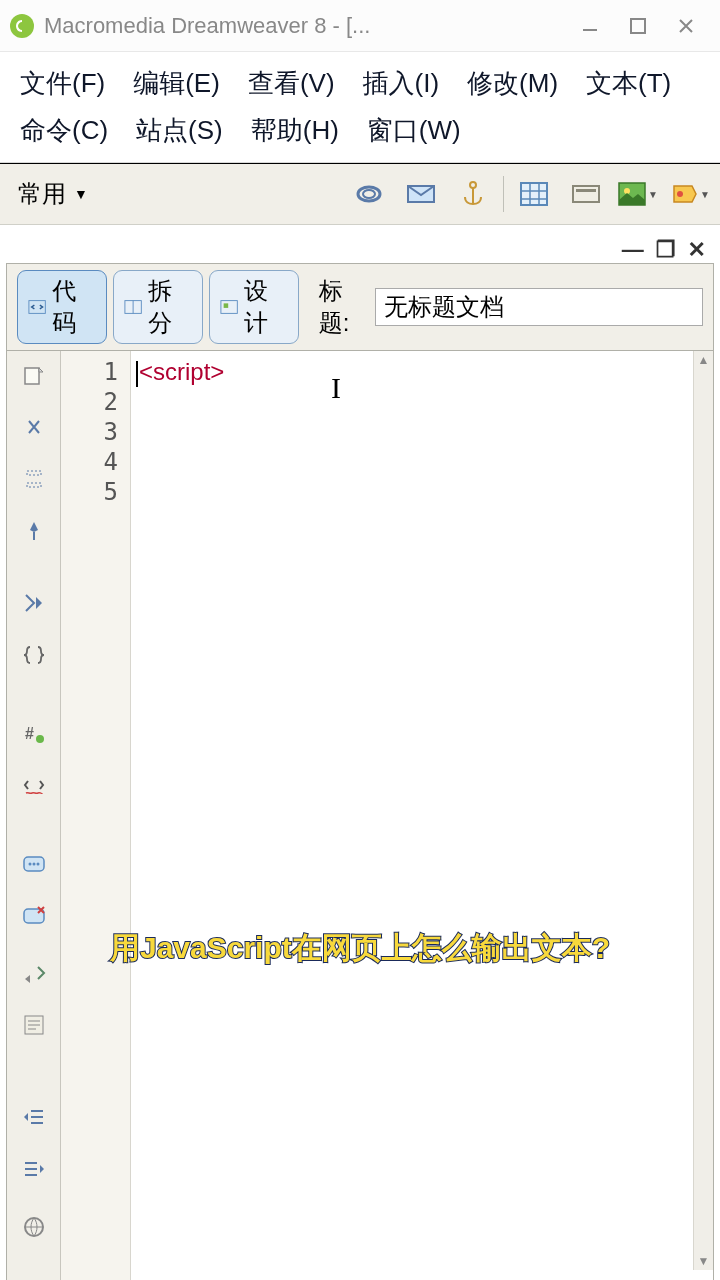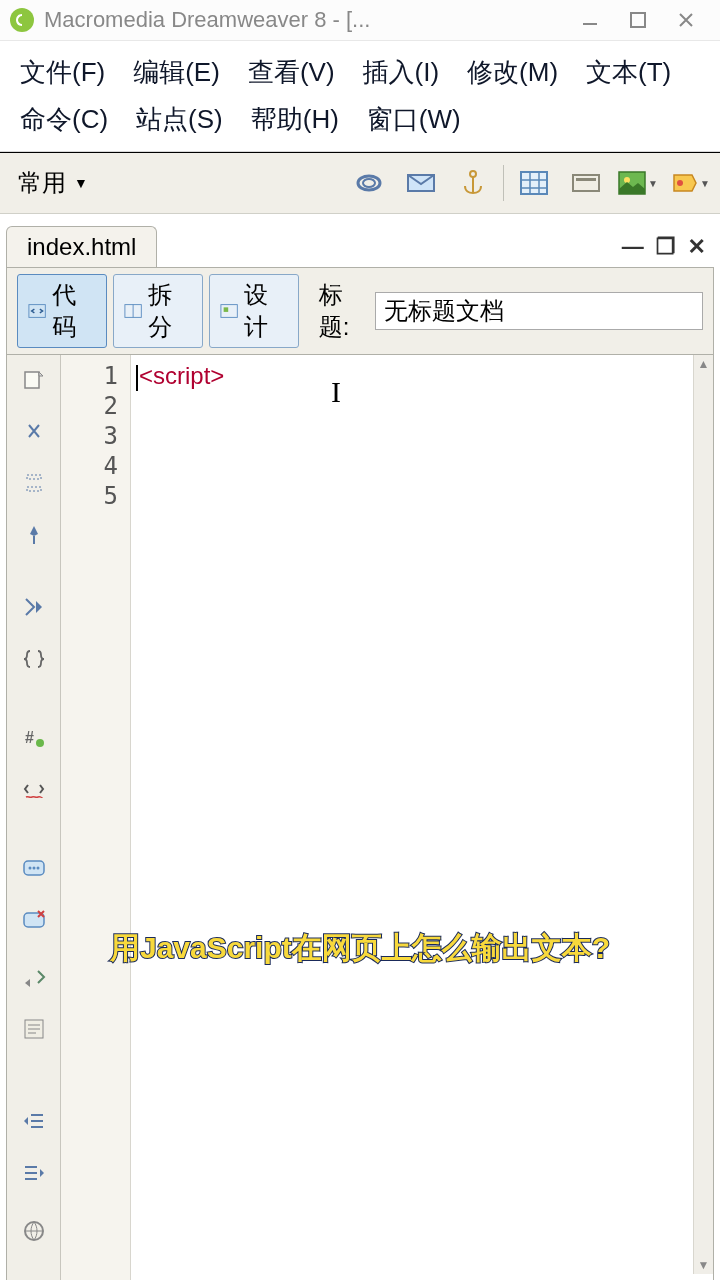--- a/index.html
+++ b/index.html
@@ -1,19 +1,19 @@
 <!DOCTYPE html>
 <html><head>
 <meta charset="utf-8">
 <style>
 * { margin:0; padding:0; box-sizing:border-box; font-family:"Microsoft YaHei",SimSun,sans-serif; }
 body { width:720px; height:1280px; background:#fff; overflow:hidden; position:relative; }
 
 
-.titlebar { height:41px; display:flex; align-items:center; padding:0 10px; background:#fcfcfc; border-bottom:1px solid #e8e8e8; }
+.titlebar { height:52px; display:flex; align-items:center; padding:0 10px; background:#fcfcfc; border-bottom:1px solid #e8e8e8; }
 .app-icon { width:24px; height:24px; border-radius:50%; background:#8dc63f; display:flex; align-items:center; justify-content:center; color:#fff; font-size:14px; font-weight:bold; margin-right:10px; }
 .app-title { color:#888; font-size:22px; flex:1; }
 .win-btn { width:48px; height:48px; display:flex; align-items:center; justify-content:center; color:#888; font-size:22px; }
 
 
 .menubar { display:flex; flex-wrap:wrap; padding:8px 6px; background:#fff; border-bottom:1px solid #d8d8d8; }
 .menu-item { padding:6px 14px; font-size:26px; color:#0f172a; }
 
 
 .toolbar-strip { height:62px; background:#f1efe8; border-top:1px solid #000000; border-bottom:1px solid #d0d0c8; display:flex; align-items:center; padding:0 8px; gap:8px; }
@@ -26,21 +26,21 @@
 
 .doc-area { padding:12px 6px 0 6px; }
 .doc-tab { display:flex; align-items:center; }
 .tab { background:#f4f2ec; border:1px solid #b0b0a8; border-bottom:none; border-radius:6px 6px 0 0; padding:6px 20px; font-size:24px; }
 .tab-sp { flex:1; }
 .doc-win-btns { display:flex; gap:12px; padding-right:8px; }
 .doc-win-btns span { font-size:22px; font-weight:bold; color:#333; }
 
 
 .view-row { background:#f1efe8; border:1px solid #b0b0a8; display:flex; align-items:center; padding:6px 10px; gap:6px; }
-.vbtn { display:flex; align-items:center; gap:6px; background:#e8f0f8; border:1px solid #88a8c8; border-radius:3px; padding:4px 10px; font-size:24px; }
+.vbtn { display:flex; align-items:center; gap:6px; background:#e8f0f8; border:1px solid #88a8c8; border-radius:9px; padding:4px 10px; font-size:24px; }
 .vbtn.active { background:#d0e4f4; border-color:#5a8bc0; }
 .vbtn .vic { width:20px; height:20px; }
 .title-lbl { font-size:24px; margin-left:14px; }
 .title-in { flex:1; height:38px; border:1px solid #aaa; background:#fff; padding:8px 8px; font-size:24px; }
 
 
 .editor { display:flex; border:1px solid #b0b0a8; border-top:none; height:940px; position:relative; }
 .code-gutter-tools { width:54px; background:#f1efe8; border-right:1px solid #c8c6be; display:flex; flex-direction:column; align-items:center; padding-top:6px; gap:16px; }
 .gtool { width:36px; height:36px; display:flex; align-items:center; justify-content:center; color:#555; font-size:22px; }
 .linenum { width:70px; background:#f6f4ee; border-right:1px solid #d8d6ce; padding-top:6px; }
@@ -150,21 +150,20 @@
     <svg width="28" height="24" viewBox="0 0 28 24">
         <path d="M4 4h18l4 8-4 8H4z" fill="#f8c850" stroke="#c88820" stroke-width="1.5"></path>
         <circle cx="10" cy="12" r="3" fill="#e05040"></circle>
       </svg>
     <span style="font-size:10px;color:#555">▼</span>
   </div>
 </div>
 
 <div class="doc-area">
   <div class="doc-tab">
-    <div class="tab">index.html</div>
     <div class="tab-sp"></div>
     <div class="doc-win-btns">
       <span>—</span>
       <span>❐</span>
       <span>✕</span>
     </div>
   </div>
 
   <div class="view-row">
     <div class="vbtn active">

